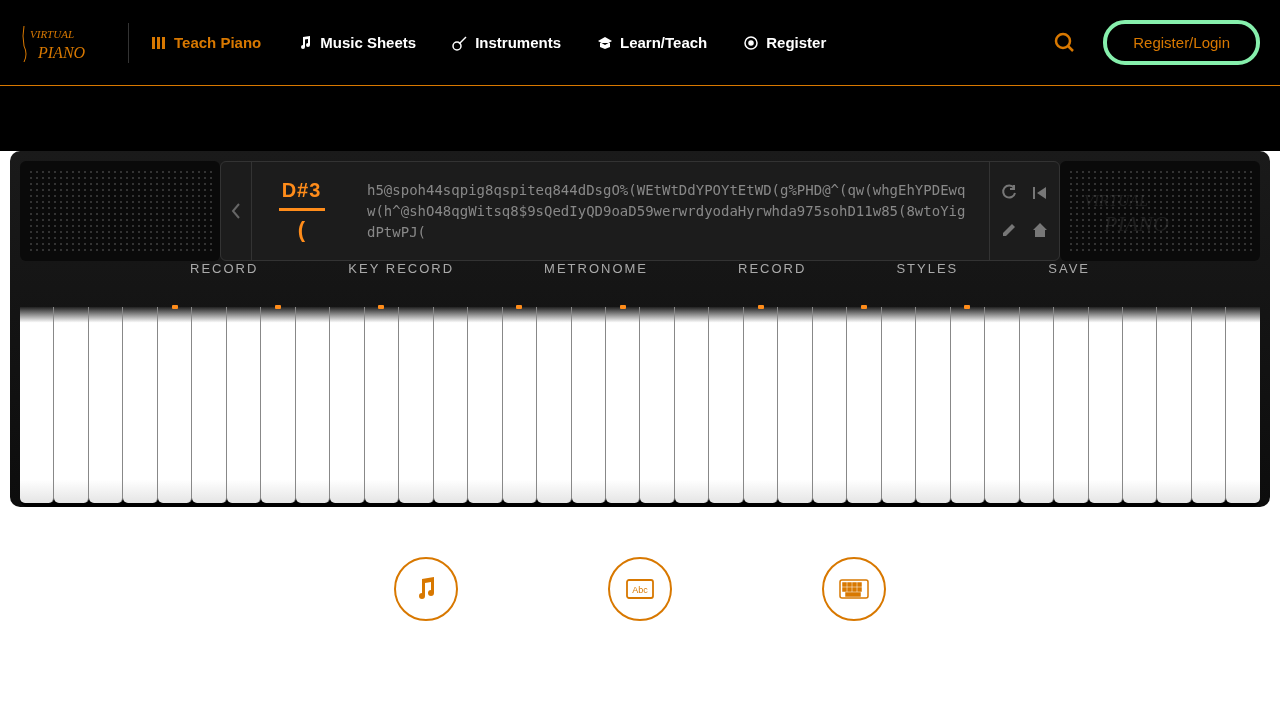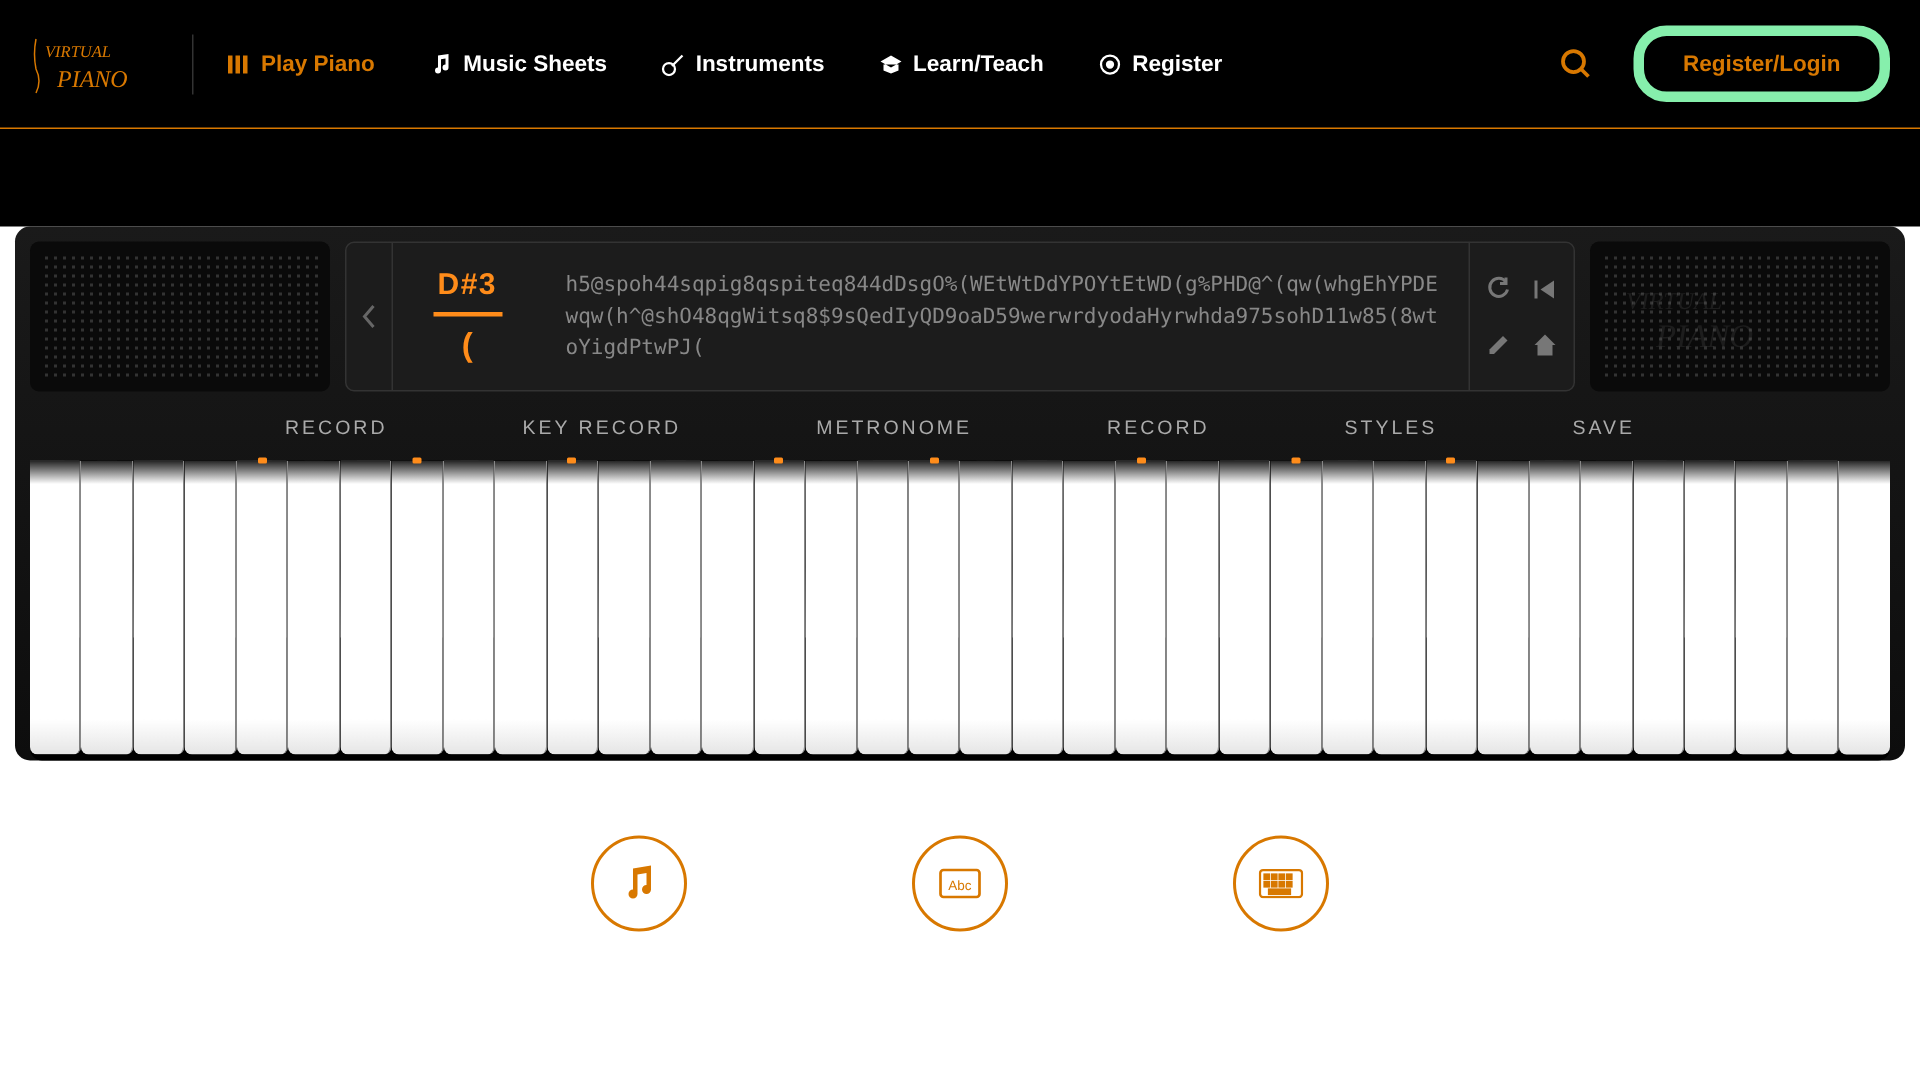--- a/index.html
+++ b/index.html
@@ -6,38 +6,38 @@
 body{width:1280px;height:720px;background:#fff;font-family:Arial,Helvetica,sans-serif;overflow:hidden}
 .header{height:86px;background:#000;border-bottom:1px solid #d87800;display:flex;align-items:center;padding:0 20px;gap:8px}
 .logo{width:90px;height:50px;display:flex;align-items:center;justify-content:center;color:#d87800;margin-right:10px}
 .logo svg{width:90px;height:50px}
 .nav-item{display:flex;align-items:center;gap:7px;padding:0 14px;height:86px;color:#fff;font-weight:bold;font-size:15px;cursor:pointer}
 .nav-item.active{color:#d87800}
 .nav-divider{width:1px;height:40px;background:#333}
 .nav-icon{display:inline-flex}
 .spacer{flex:1}
 .search-btn{width:40px;height:40px;display:flex;align-items:center;justify-content:center;cursor:pointer;color:#d87800;margin-right:10px}
-.register-btn{border:7px solid #86efac;border-radius:22px;padding:10px 26px;color:#d87800;font-weight:bold;font-size:15px;cursor:pointer}
+.register-btn{border:4px solid #86efac;border-radius:22px;padding:10px 26px;color:#d87800;font-weight:normal;font-size:15px;cursor:pointer}
 .hero{height:65px;background:#000}
 .piano-frame{margin:0 10px;background:linear-gradient(#1a1a1a,#0d0d0d);border-radius:10px;padding:10px 10px 0 10px}
-.control-bar{display:flex;align-items:stretch;gap:10px;height:100px}
+.control-bar{display:flex;align-items:stretch;height:100px}
 .speaker{width:200px;background:#0a0a0a;border-radius:6px;position:relative;overflow:hidden}
 .speaker-grill{position:absolute;inset:8px;background-image:radial-gradient(circle,#333 1px,transparent 1px);background-size:6px 6px}
 .speaker-right{display:flex;align-items:center;justify-content:flex-end;color:#2a2a2a}
 .vp-watermark{position:absolute;right:6px;top:20px;width:180px;height:60px;opacity:.15}
 .display{flex:1;background:#1c1c1c;border-radius:6px;display:flex;align-items:stretch;border:1px solid #333}
 .disp-note{width:100px;display:flex;flex-direction:column;align-items:center;justify-content:center;gap:6px;border-left:1px solid #333}
 .back-arrow{width:30px;display:flex;align-items:center;justify-content:center;color:#666;cursor:pointer}
 .note-name{color:#ff8c1a;font-weight:bold;font-size:20px;letter-spacing:1px}
 .note-underline{width:46px;height:3px;background:#ff8c1a}
 .note-char{color:#ff8c1a;font-size:22px;font-weight:bold}
 .disp-text{flex:1;padding:10px 16px;color:#888;font-family:monospace;font-size:14px;line-height:1.5;word-break:break-all;display:flex;align-items:center}
 .disp-controls{width:70px;display:grid;grid-template-columns:1fr 1fr;grid-template-rows:1fr 1fr;gap:4px;padding:14px 6px;border-left:1px solid #333}
 .disp-btn{display:flex;align-items:center;justify-content:center;color:#777;cursor:pointer}
-.toolbar{display:flex;justify-content:center;gap:90px;height:46px;align-items:center}
+.toolbar{display:flex;justify-content:center;gap:90px;height:46px;}
 .toolbar-item{color:#aaa;letter-spacing:2px;font-size:13px;cursor:pointer}
 .keyboard{display:flex;height:200px;background:#000;border-radius:0 0 8px 8px;position:relative;padding-bottom:4px}
 .white-key{flex:1;background:linear-gradient(180deg,#222 0%,#fff 8%,#fff 88%,#e5e5e5 100%);border-right:1px solid #888;border-radius:0 0 5px 5px;cursor:pointer;position:relative}
 .white-key:last-child{border-right:none}
 .black-keys{position:absolute;top:0;left:0;right:0;height:125px;pointer-events:none}
 .black-key{position:absolute;top:0;width:22px;height:118px;background:linear-gradient(180deg,#000 0%,#333 8%,#111 60%,#444 100%);border-radius:0 0 3px 3px;cursor:pointer;pointer-events:auto}
 .indicator{position:absolute;top:-2px;left:50%;transform:translateX(-50%);width:6px;height:4px;background:#ff8c1a;border-radius:1px}
 .feature-row{display:flex;justify-content:center;gap:150px;margin-top:50px}
 .feature-circle{width:64px;height:64px;border:2px solid #d87800;border-radius:50%;display:flex;align-items:center;justify-content:center;color:#8b5cf6;cursor:pointer}
 </style>
@@ -54,21 +54,21 @@
   </div>
   <div class="nav-divider"></div>
   <div class="nav-item active">
     <span class="nav-icon">
         <svg width="16" height="16" viewBox="0 0 16 16">
           <rect x="1" y="2" width="3" height="12" fill="#d87800"></rect>
           <rect x="6" y="2" width="3" height="12" fill="#d87800"></rect>
           <rect x="11" y="2" width="3" height="12" fill="#d87800"></rect>
         </svg>
       </span>
-    <span>Play Piano</span>
+    <span>Teach Piano</span>
   </div>
   <div class="nav-item">
     <span class="nav-icon">
         <svg width="16" height="16" viewBox="0 0 16 16" fill="#fff">
           <path d="M6 2 L13 1 L13 10 A2 2 0 1 1 11 8 L11 4 L8 4.5 L8 12 A2 2 0 1 1 6 10 Z"></path>
         </svg>
       </span>
     <span>Music Sheets</span>
   </div>
   <div class="nav-item">

